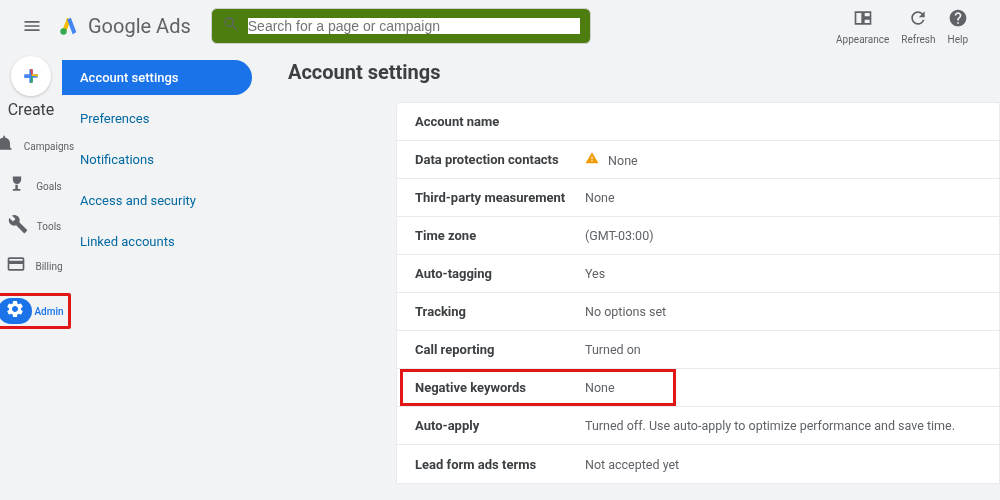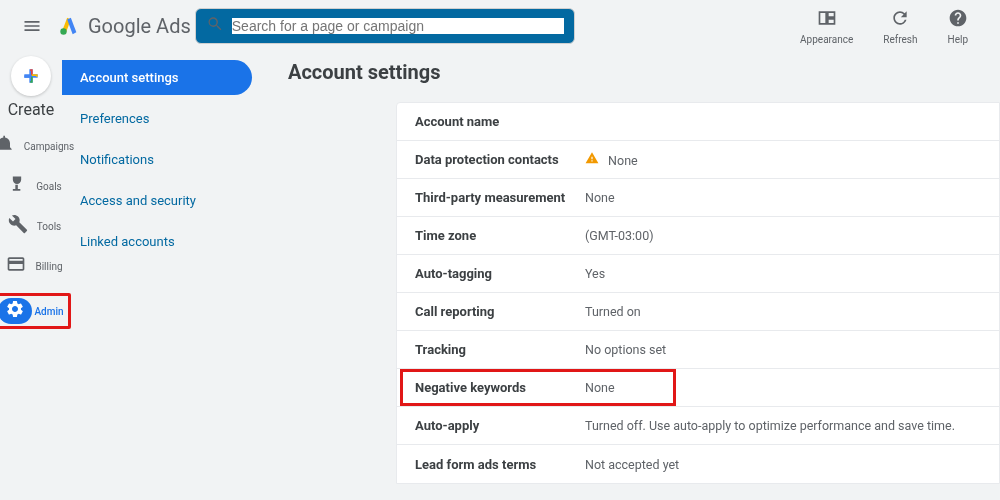--- a/index.html
+++ b/index.html
@@ -5,24 +5,24 @@
     * { box-sizing: border-box; margin: 0; padding: 0; }
     body { font-family: 'Google Sans', Roboto, Arial, sans-serif; background: #f1f3f4; width: 1000px; height: 500px; overflow: hidden; color: #3c4043; }
     
     .topbar { display: flex; align-items: center; height: 52px; padding: 0 12px; background: #f1f3f4; }
     .hamburger { width: 40px; height: 40px; display: flex; align-items: center; justify-content: center; cursor: pointer; border-radius: 50%; }
     .hamburger svg { width: 20px; height: 20px; fill: #5f6368; }
     .logo-area { display: flex; align-items: flex-start; margin-left: 6px; }
     .logo-mark svg { width: 22px; height: 22px; display: block; }
     .logo-text { font-size: 20px; color: #5f6368; margin-left: 8px; }
     .logo-text .ads { font-weight: 400; }
-    .search-box { margin-left: 4px; flex: 0 0 380px; height: 36px; background: #0369a1; border: 1px solid #d0d0d0; border-radius: 6px; display: flex; align-items: center; padding: 0 10px; }
+    .search-box { margin-left: 20px; flex: 0 0 380px; height: 36px; background: #4d7c0f; border: 1px solid #d0d0d0; border-radius: 6px; display: flex; align-items: center; padding: 0 10px; }
     .search-box svg { width: 18px; height: 18px; fill: #5f6368; }
     .search-box input { border: none; outline: none; font-size: 14px; margin-left: 8px; flex: 1; color: #5f6368; }
-    .top-actions { margin-left: auto; display: flex; gap: 30px; padding-right: 20px; }
+    .top-actions { margin-left: auto; display: flex; gap: 12px; padding-right: 20px; }
     .top-action { display: flex; flex-direction: column; align-items: center; cursor: pointer; }
     .top-action svg { width: 20px; height: 20px; fill: #5f6368; }
     .top-action-label { font-size: 10px; color: #5f6368; margin-top: 2px; }
     
     .main-layout { display: flex; height: calc(100% - 52px); }
     
     .rail { width: 62px; display: flex; flex-direction: column; align-items: center; padding-top: 4px; gap: 14px; }
     .create-btn { width: 40px; height: 40px; border-radius: 50%; background: #fff; box-shadow: 0 1px 3px rgba(0,0,0,0.2); display: flex; align-items: center; justify-content: center; cursor: pointer; }
     .create-btn svg { width: 20px; height: 20px; }
     .rail-label { font-size: 16px; color: #3c4043; margin-top: -10px; }
@@ -188,26 +188,26 @@
       </div>
       <div class="setting-row">
         <div class="setting-label">Time zone</div>
         <div class="setting-value">(GMT-03:00)</div>
       </div>
       <div class="setting-row">
         <div class="setting-label">Auto-tagging</div>
         <div class="setting-value">Yes</div>
       </div>
       <div class="setting-row">
+        <div class="setting-label">Tracking</div>
+        <div class="setting-value">No options set</div>
+      </div>
+      <div class="setting-row">
         <div class="setting-label">Call reporting</div>
         <div class="setting-value">Turned on</div>
-      </div>
-      <div class="setting-row">
-        <div class="setting-label">Tracking</div>
-        <div class="setting-value">No options set</div>
       </div>
       <div class="setting-row row-highlight">
         <div class="setting-label">Negative keywords</div>
         <div class="setting-value">None</div>
       </div>
       <div class="setting-row">
         <div class="setting-label">Auto-apply</div>
         <div class="setting-value">Turned off. Use auto-apply to optimize performance and save time.</div>
       </div>
       <div class="setting-row">

